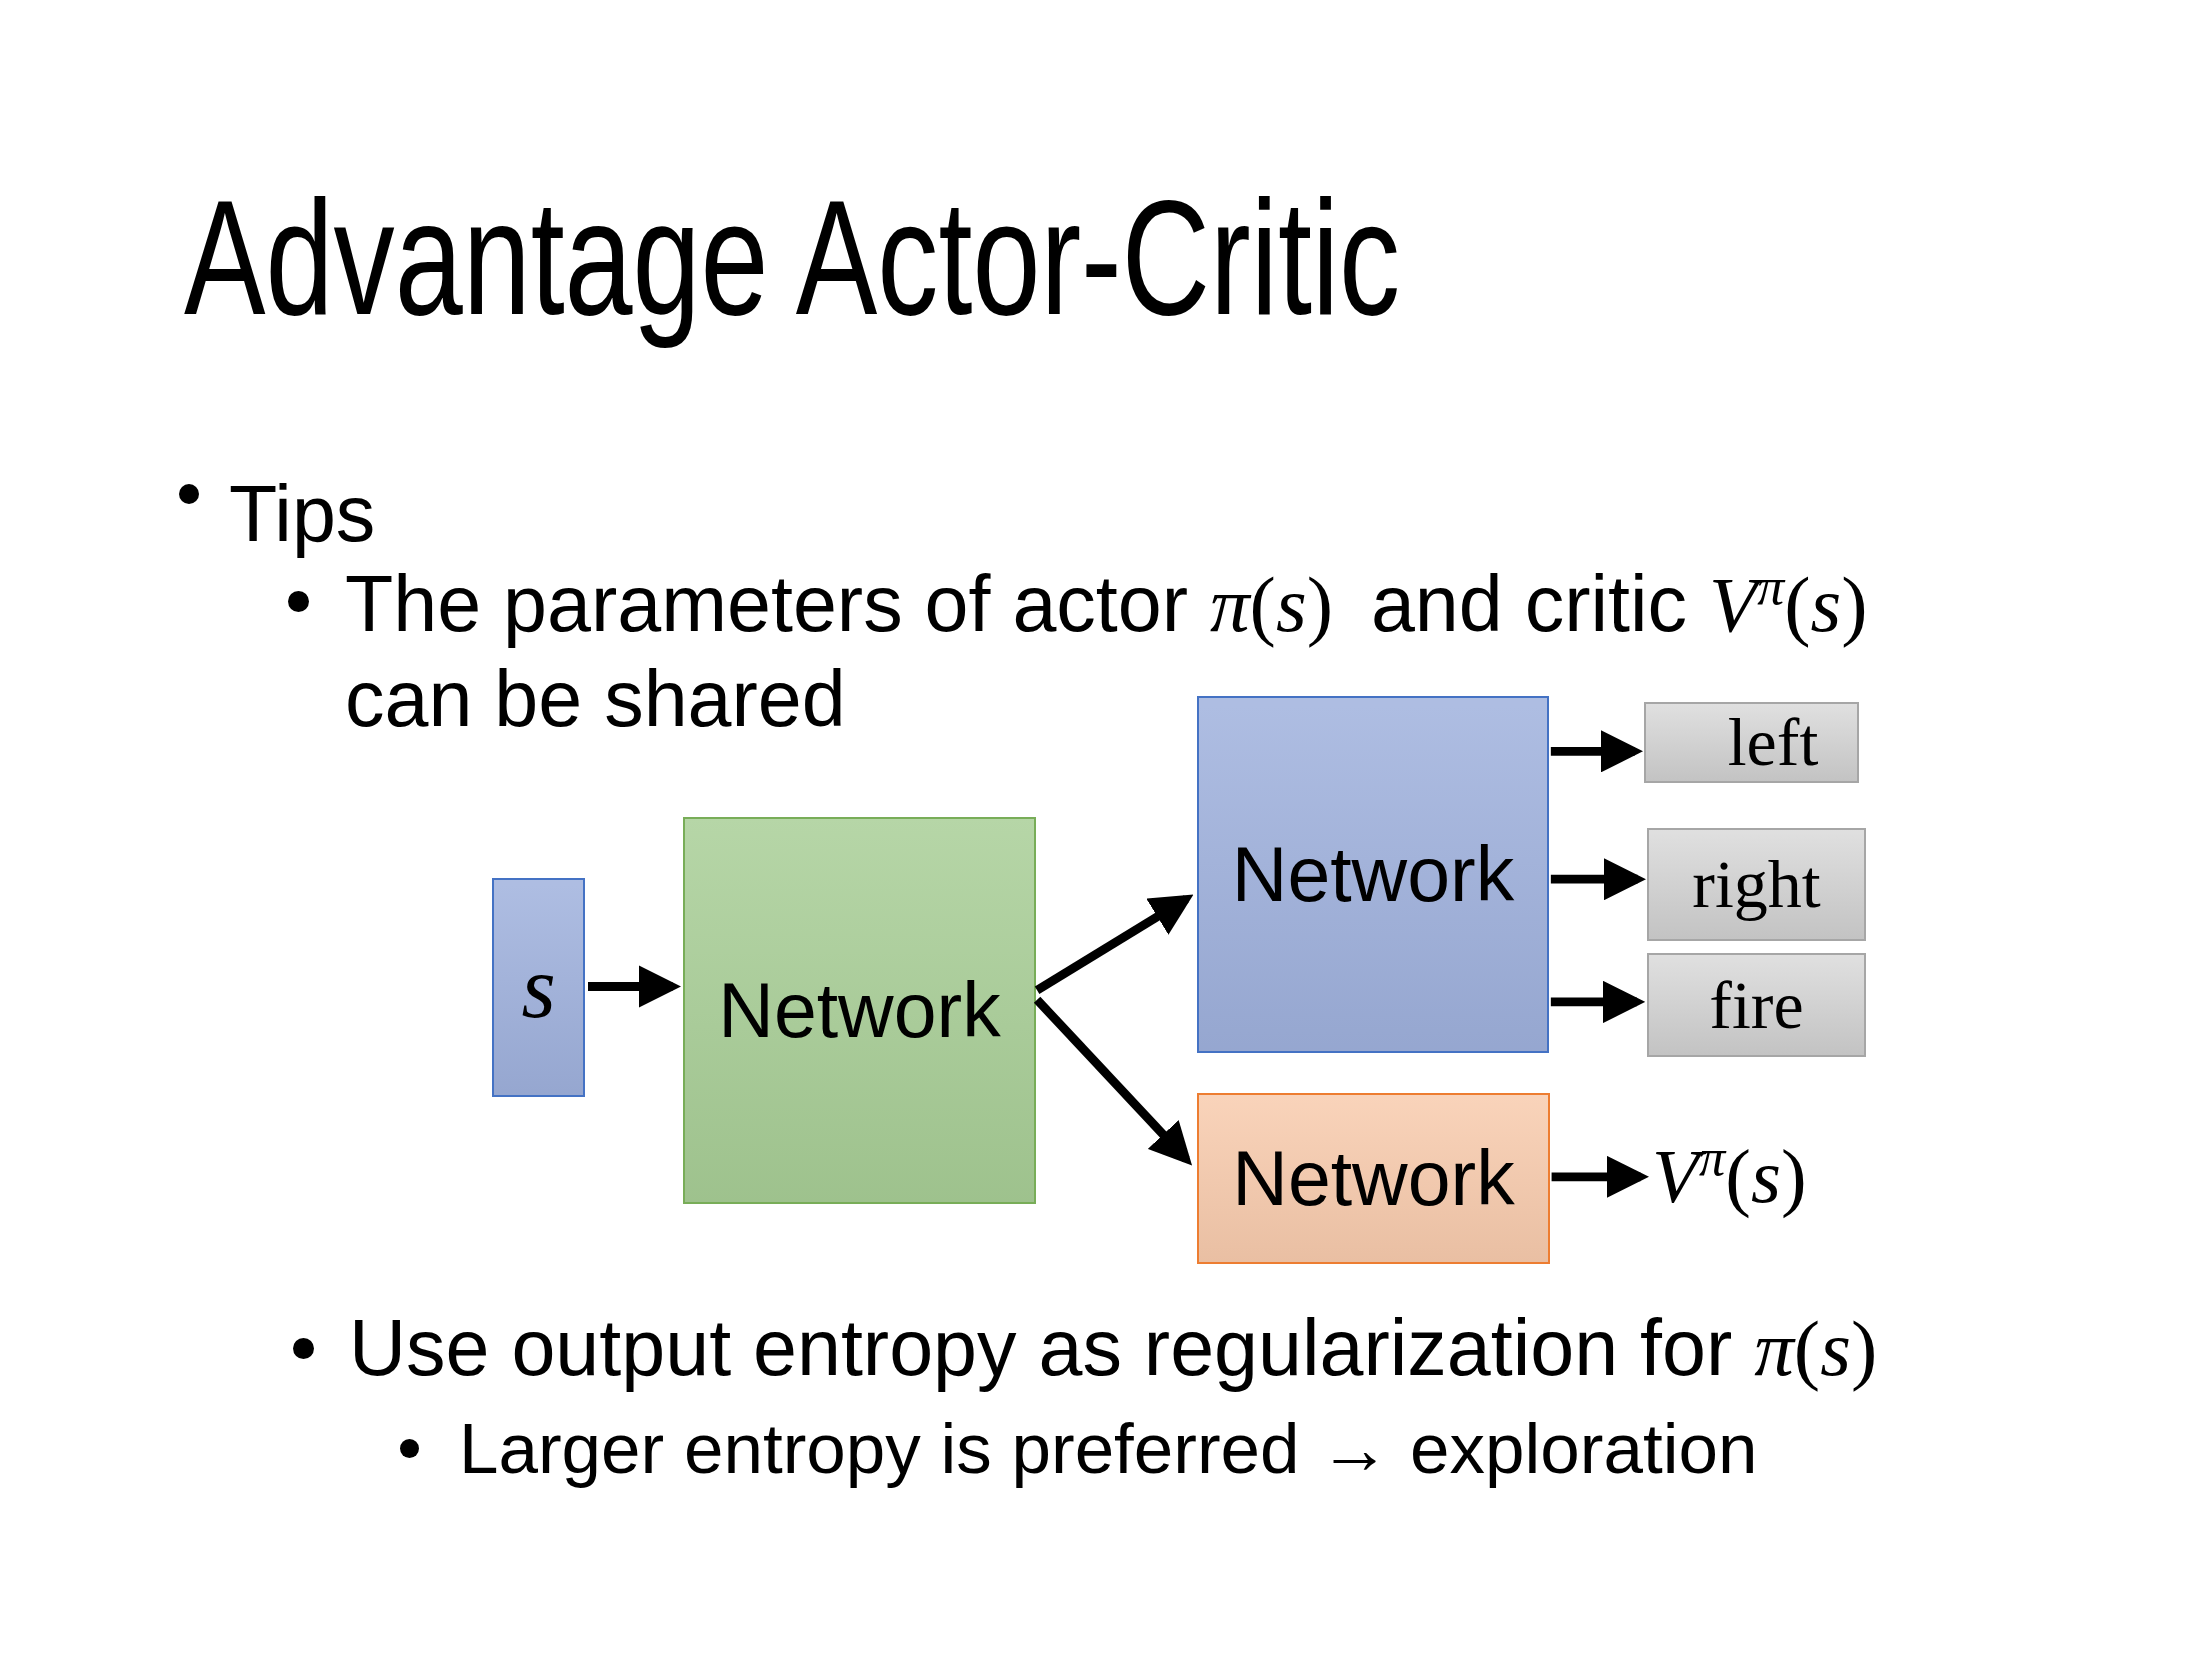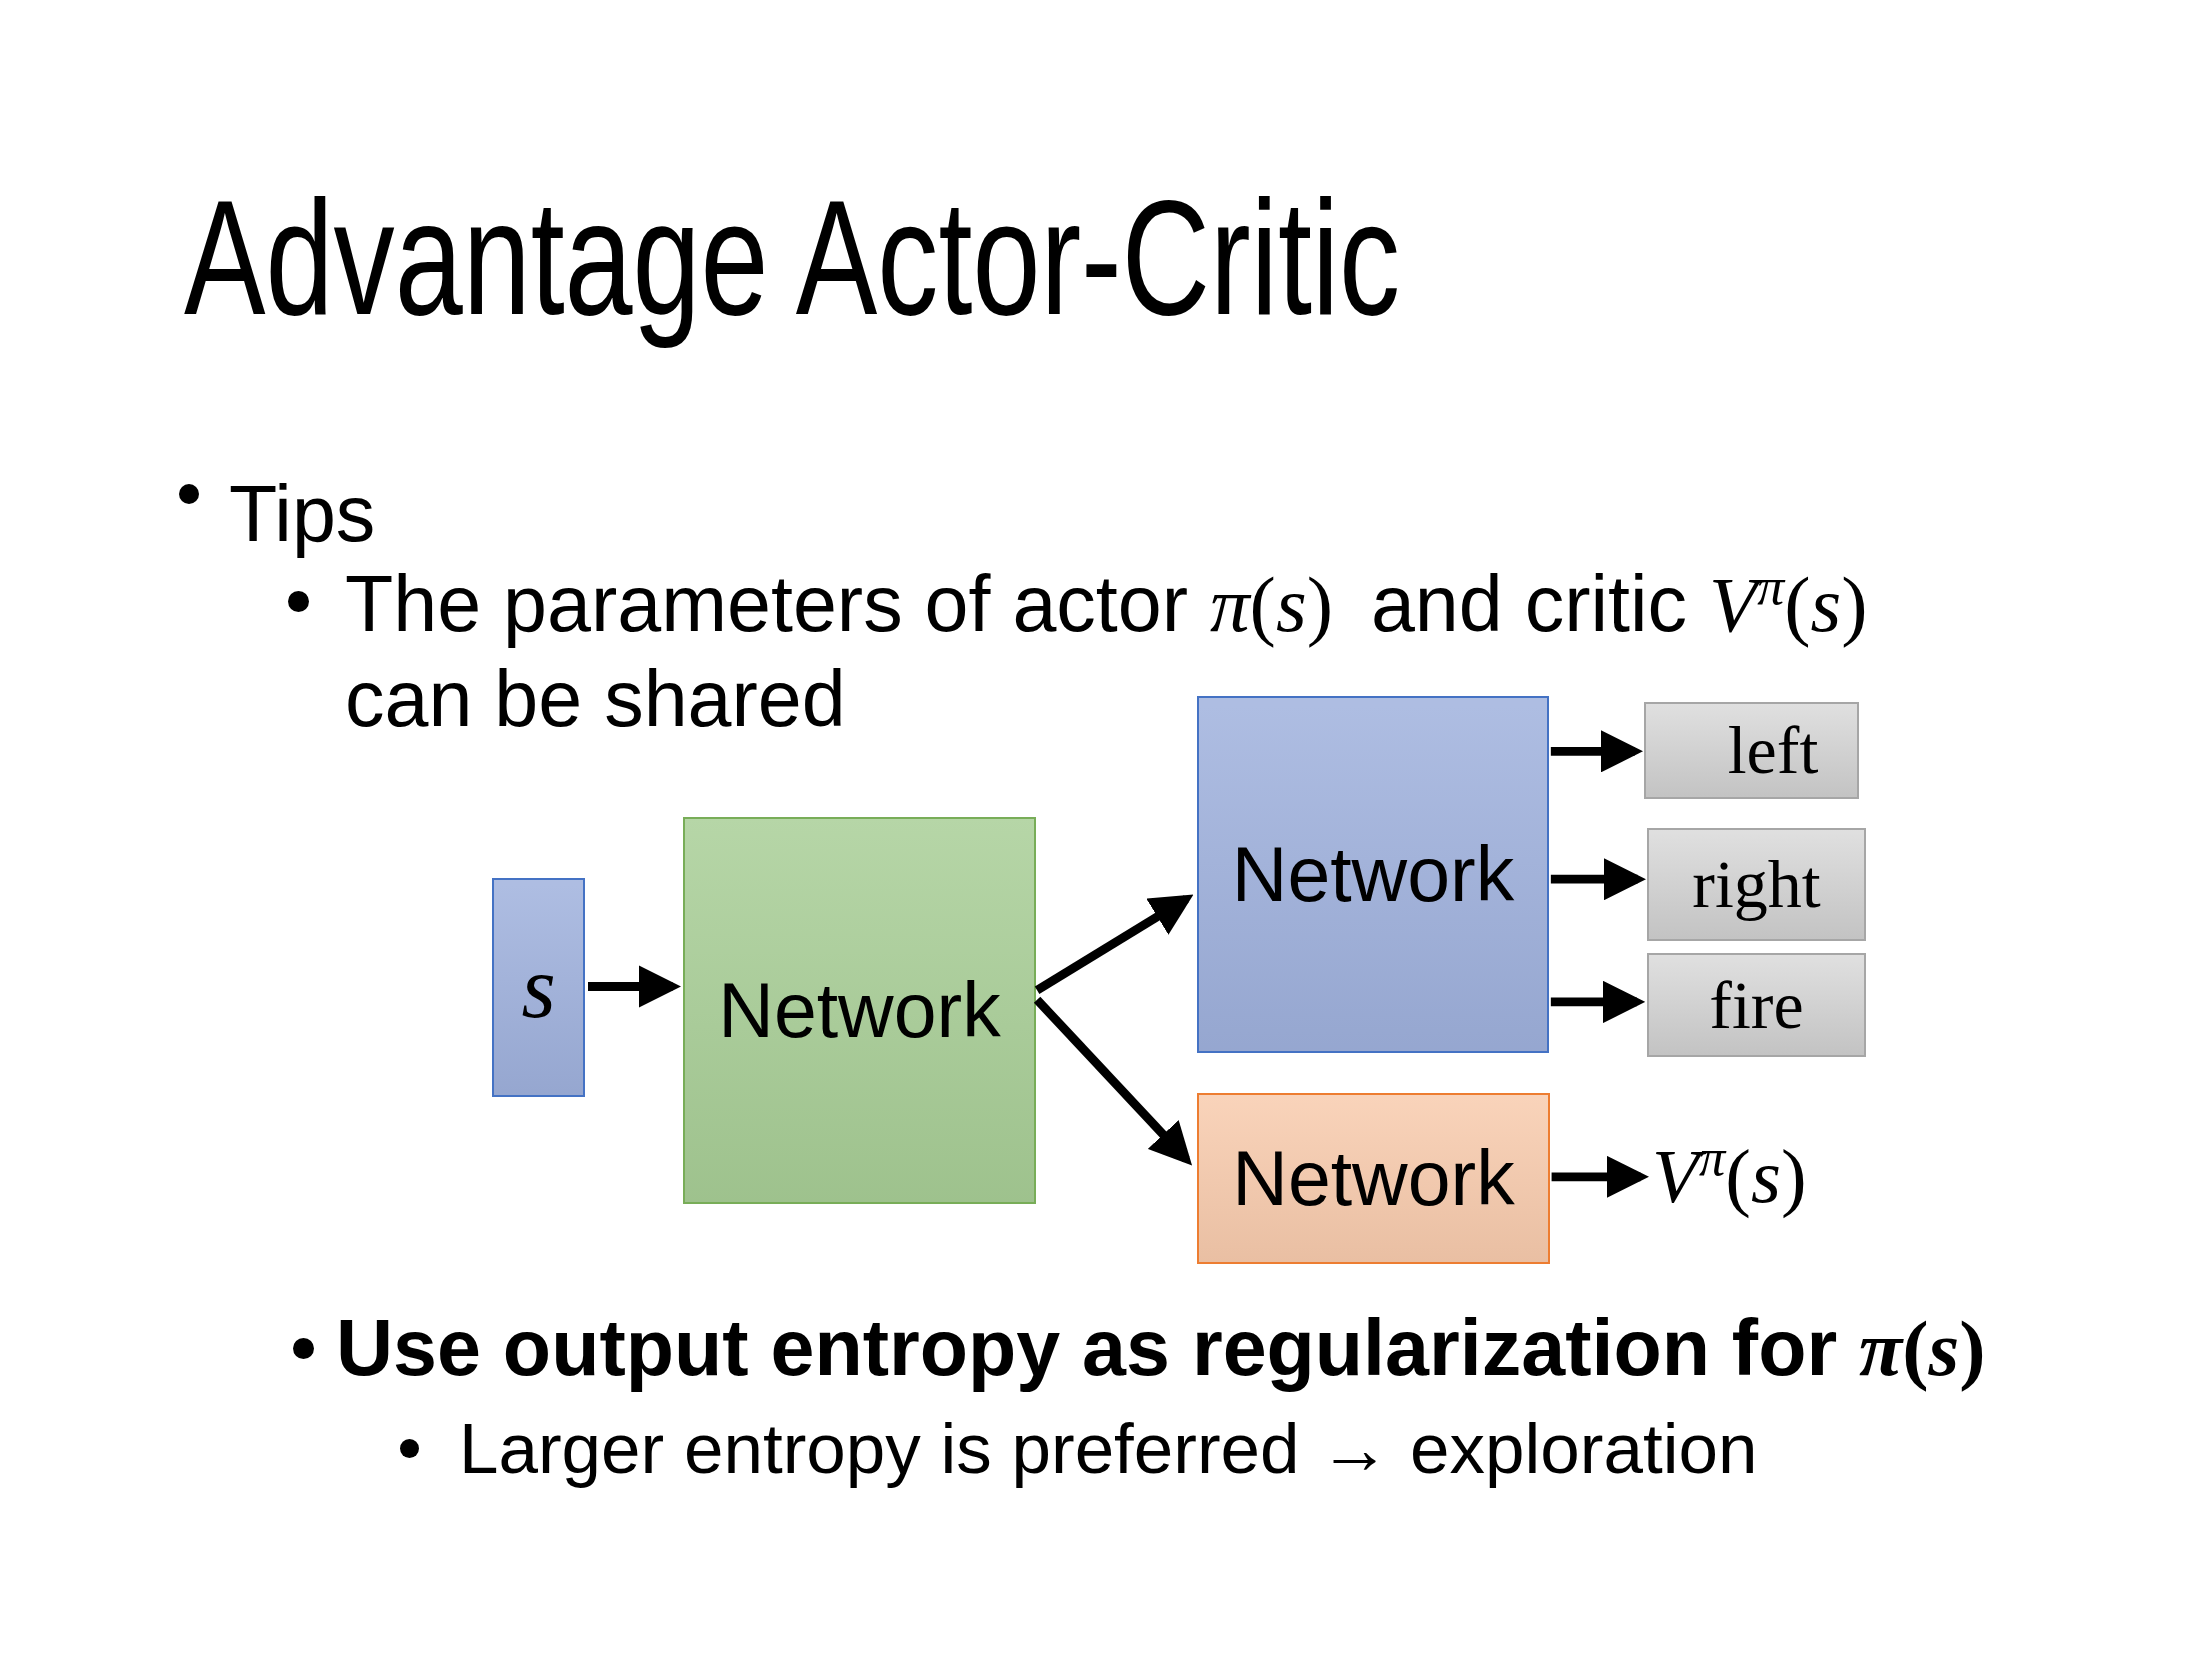--- a/index.html
+++ b/index.html
@@ -17,21 +17,21 @@
 
   .bullet-dot{background:#000;border-radius:50%;}
   .dot1{left:179px;top:484px;width:20px;height:20px;}
   .dot2a{left:288px;top:591px;width:21px;height:21px;}
   .dot2b{left:293px;top:1338px;width:21px;height:21px;}
   .dot3{left:400px;top:1439px;width:19px;height:19px;}
 
   .t-tips{left:229px;top:454px;margin-top:20px;}
   .t-shared1{left:345px;top:564px;}
   .t-shared2{left:345px;top:659px;}
-  .t-entropy{left:336px;top:1308px;font-weight:bold;}
+  .t-entropy{left:349px;top:1308px;}
   .t-explore{left:459px;top:1413px;}
 
   
   .mi{font-family:"Liberation Serif","DejaVu Serif",serif;font-style:italic;}
   .mr{font-family:"Liberation Serif","DejaVu Serif",serif;font-style:normal;}
   sup.mi{font-size:0.68em;line-height:0;}
   .gapL{margin-left:16px;}
 
   
   .box{box-sizing:border-box;display:flex;align-items:center;justify-content:center;
@@ -43,21 +43,21 @@
               background-color:var(--shared-fill);border:2.2px solid var(--shared-border);}
   .actor-box{left:1197px;top:696px;width:352px;height:357px;
              background-color:var(--actor-fill);border:2.2px solid var(--actor-border);}
   .critic-box{left:1197px;top:1093px;width:353px;height:171px;
               background-color:var(--critic-fill);border:2.2px solid var(--critic-border);}
   .net-lbl{font-size:77px;}
 
   .action-box{box-sizing:border-box;display:flex;align-items:center;justify-content:center;
               background-color:var(--action-fill);border:2.9px solid var(--action-border);
               background-image:linear-gradient(180deg,rgba(255,255,255,.30),rgba(0,0,0,.07));}
-  .action-left{left:1644px;top:702px;width:215px;height:97px;padding-left:43px;}
+  .action-left{left:1644px;top:702px;width:215px;height:81px;padding-left:43px;}
   .action-right{left:1647px;top:828px;width:219px;height:113px;}
   .action-fire{left:1647px;top:953px;width:219px;height:104px;}
   .action-lbl{font-family:"Liberation Serif","DejaVu Serif",serif;font-size:68px;}
 
   .value-out{left:1652px;top:1137px;font-size:77px;line-height:1;}
 
   .arrows{left:0;top:0;width:2205px;height:1654px;pointer-events:none;}
 </style>
 </head>
 <body>

